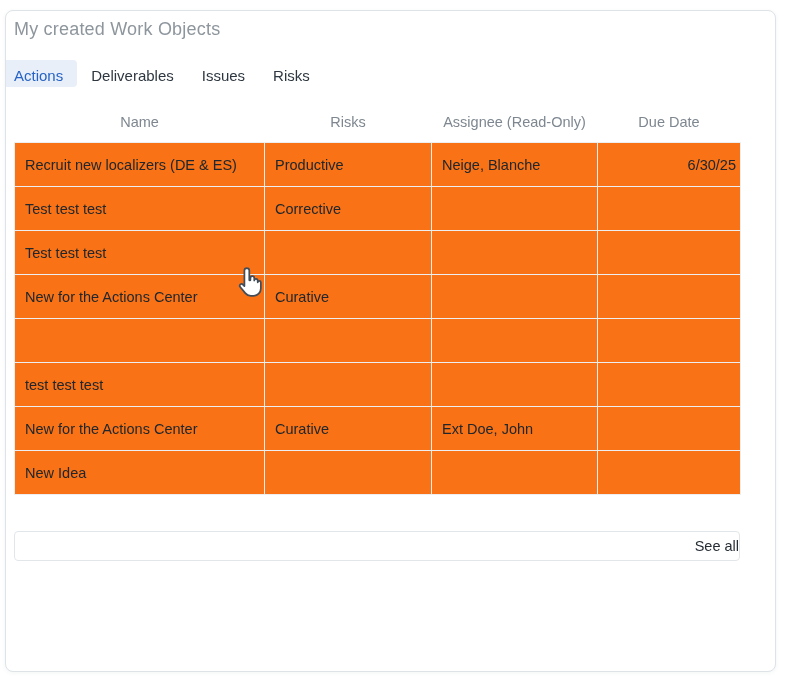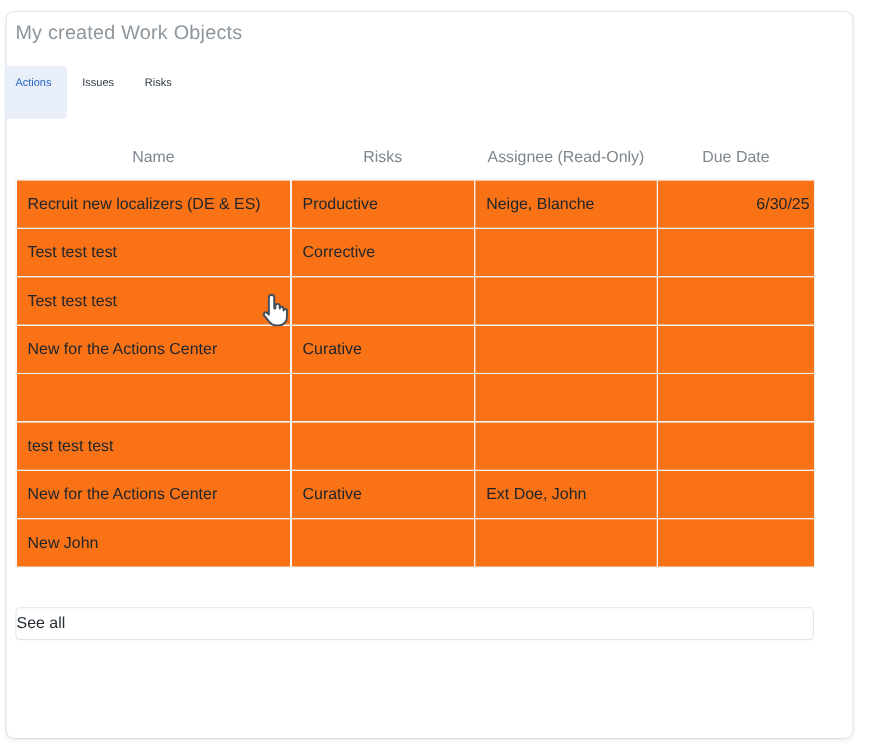--- a/index.html
+++ b/index.html
@@ -32,24 +32,24 @@
     font-weight: 400;
     color: #8e969d;
     letter-spacing: 0.2px;
   }
   .tabs {
     display: flex;
     align-items: center;
     margin: 21px 0 0 -14px;
   }
   .tab {
-    height: 48px;
+    height: 27px;
     line-height: 32px;
     padding: 0 14px;
-    font-size: 10px;
+    font-size: 15px;
     color: #2e3740;
     border-radius: 4px;
     white-space: nowrap;
     cursor: pointer;
   }
   .tab.active {
     background: #e8eff9;
     color: #2663c5;
   }
   table.wo-table {
@@ -113,21 +113,21 @@
     display: block;
     width: 726px;
     height: 30px;
     margin-top: 36px;
     background: #ffffff;
     border: 1px solid #e2e6e9;
     border-radius: 4px;
     color: #262d34;
     font-family: "Liberation Sans", sans-serif;
     font-size: 14.5px;
-    text-align: left;
+    text-align: right;
     cursor: pointer;
     padding: 0;
   }
   .cursor-hand {
     position: absolute;
     left: 236px;
     top: 265px;
     width: 28px;
     height: 35px;
     pointer-events: none;
@@ -135,20 +135,21 @@
   }
 </style>
 </head>
 <body>
 
 <div class="card">
   <h2 class="card-title">My created Work Objects</h2>
 
   <div class="tabs">
     <div class="tab active">Actions</div>
+    <div class="tab">Deliverables</div>
     <div class="tab">Issues</div>
     <div class="tab">Risks</div>
   </div>
 
   <table class="wo-table">
     <colgroup>
         <col class="c1">
         <col class="c2">
         <col class="c3">
         <col class="c4">
@@ -198,21 +199,21 @@
         <td></td>
         <td class="due"></td>
       </tr>
       <tr>
         <td>New for the Actions Center</td>
         <td>Curative</td>
         <td>Ext Doe, John</td>
         <td class="due"></td>
       </tr>
       <tr>
-        <td>New John</td>
+        <td>New Idea</td>
         <td></td>
         <td></td>
         <td class="due"></td>
       </tr>
     </tbody>
   </table>
 
   <button class="see-all-btn">See all</button>
 </div>
 

